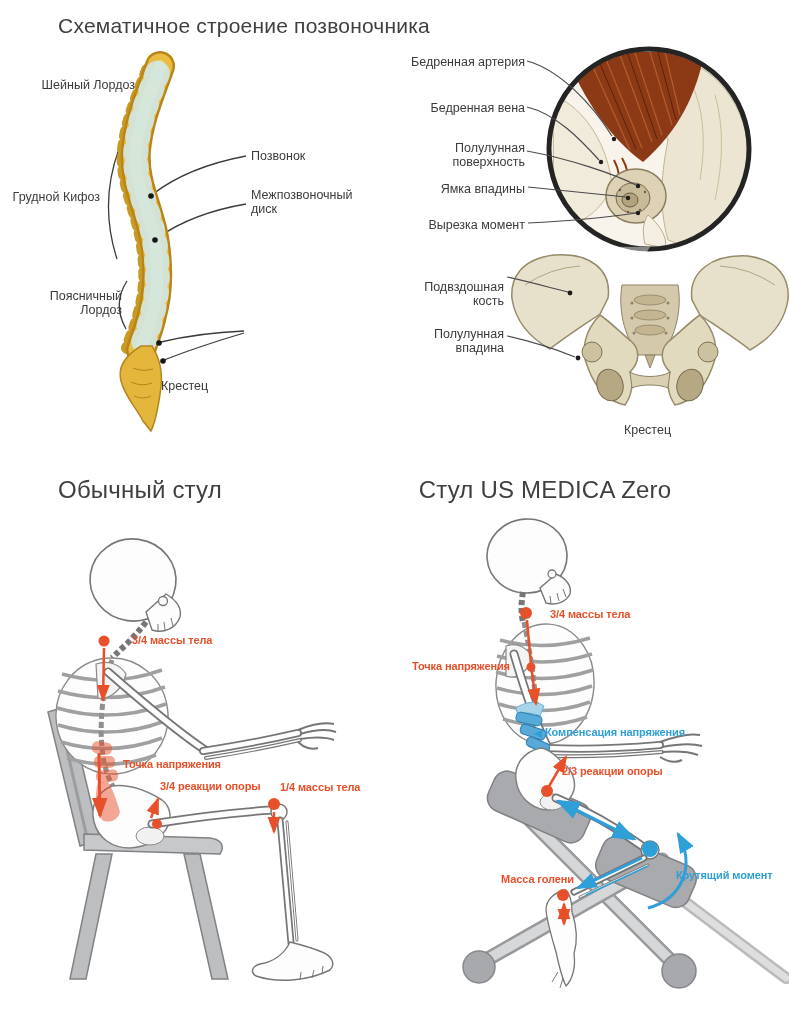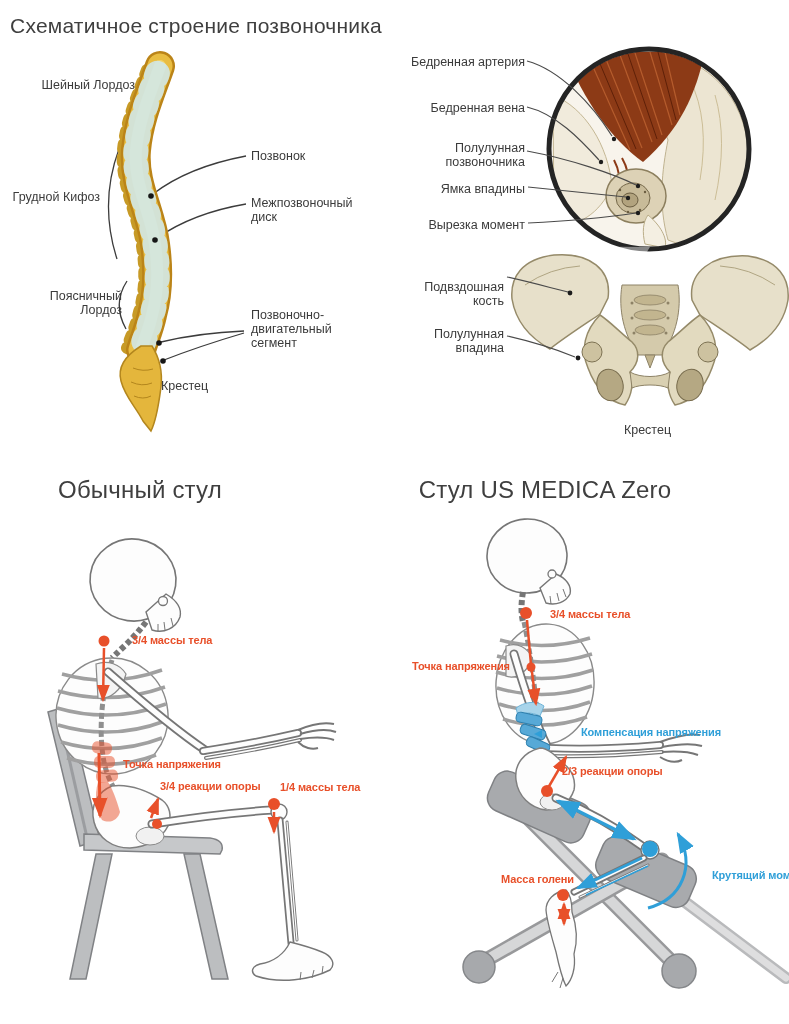--- a/index.html
+++ b/index.html
@@ -5,21 +5,21 @@
   html,body{margin:0;padding:0;}
   body{width:789px;height:1024px;background:#ffffff;font-family:"Liberation Sans",sans-serif;overflow:hidden;}
   #stage{position:relative;width:789px;height:1024px;background:#fff;}
   #art{position:absolute;left:0;top:0;}
   .title{position:absolute;color:#3f3f3f;font-size:21px;text-align:center;letter-spacing:.2px;}
   .title.big{font-size:24px;}
   .lbl{position:absolute;color:#3b3b3b;font-size:12.5px;line-height:1.12;}
   .r{text-align:right;}
   .c{text-align:center;}
   .lblO{position:absolute;color:#e8502a;font-size:11px;font-weight:700;line-height:1.1;letter-spacing:-.1px;white-space:nowrap;}
-  .lblB{position:absolute;color:#2f9fd8;font-size:11px;font-weight:700;line-height:1.1;letter-spacing:-.1px;white-space:nowrap;padding-left:36px;}
+  .lblB{position:absolute;color:#2f9fd8;font-size:11px;font-weight:700;line-height:1.1;letter-spacing:-.1px;white-space:nowrap;}
 </style>
 </head>
 <body>
 
 <div id="stage">
 
 <svg id="art" width="789" height="1024" viewBox="0 0 789 1024">
   <defs>
     <marker id="arrO" viewBox="0 0 8 6" refX="7" refY="3" markerWidth="7" markerHeight="5.5" orient="auto-start-reverse">
       <path d="M0,0L8,3L0,6z" fill="#e8502a"></path>
@@ -315,32 +315,31 @@
       <circle cx="531" cy="667" r="4.5" fill="#e8502a"></circle>
       <circle cx="534" cy="695" r="4" fill="#e8502a"></circle>
       <line x1="548" y1="788" x2="566" y2="757" stroke="#e8502a" stroke-width="2.5" marker-end="url(#arrO)"></line>
       <circle cx="547" cy="791" r="6" fill="#e8502a"></circle>
       <circle cx="563" cy="895" r="6" fill="#e8502a"></circle>
       <line x1="564" y1="904" x2="564" y2="924" stroke="#e8502a" stroke-width="2.5" marker-start="url(#arrO)" marker-end="url(#arrO)"></line>
     </g>
   </g>
 </svg>
 
-  <div class="title" style="left:0;top:14px;width:392px;">Схематичное строение позвоночника</div>
+  <div class="title" style="left:0;top:14px;width:392px;padding-left:48px;">Схематичное строение позвоночника</div>
   <div class="lbl r" style="left:40px;top:78px;width:95px;">Шейный Лордоз</div>
   <div class="lbl r" style="left:8px;top:190px;width:92px;">Грудной Кифоз</div>
   <div class="lbl r" style="left:5px;top:289px;width:117px;">Поясничный Лордоз</div>
   <div class="lbl" style="left:251px;top:149px;width:100px;">Позвонок</div>
-  <div class="lbl" style="left:251px;top:196px;width:108px;">Межпозвоночный диск</div>
-  <div class="lbl" style="left:251px;top:308px;width:95px;">Позвоночно-двигательный сегмент</div>
+  <div class="lbl" style="left:251px;top:188px;width:108px;">Межпозвоночный диск</div>
   <div class="lbl" style="left:161px;top:379px;width:80px;">Крестец</div>
 
   <div class="lbl r" style="left:395px;top:55px;width:130px;">Бедренная артерия</div>
   <div class="lbl r" style="left:395px;top:101px;width:130px;">Бедренная вена</div>
-  <div class="lbl r" style="left:415px;top:141px;width:110px;">Полулунная позвоночника</div>
+  <div class="lbl r" style="left:415px;top:141px;width:110px;">Полулунная поверхность</div>
   <div class="lbl r" style="left:415px;top:182px;width:110px;">Ямка впадины</div>
   <div class="lbl r" style="left:415px;top:218px;width:110px;">Вырезка момент</div>
   <div class="lbl r" style="left:408px;top:280px;width:96px;">Подвздошная кость</div>
   <div class="lbl r" style="left:408px;top:327px;width:96px;">Полулунная впадина</div>
   <div class="lbl c" style="left:600px;top:423px;width:95px;">Крестец</div>
 
   <div class="title big" style="left:25px;top:476px;width:230px;">Обычный стул</div>
   <div class="lblO" style="left:132px;top:634px;">3/4 массы тела</div>
   <div class="lblO" style="left:123px;top:758px;">Точка напряжения</div>
   <div class="lblO" style="left:160px;top:780px;">3/4 реакции опоры</div>

